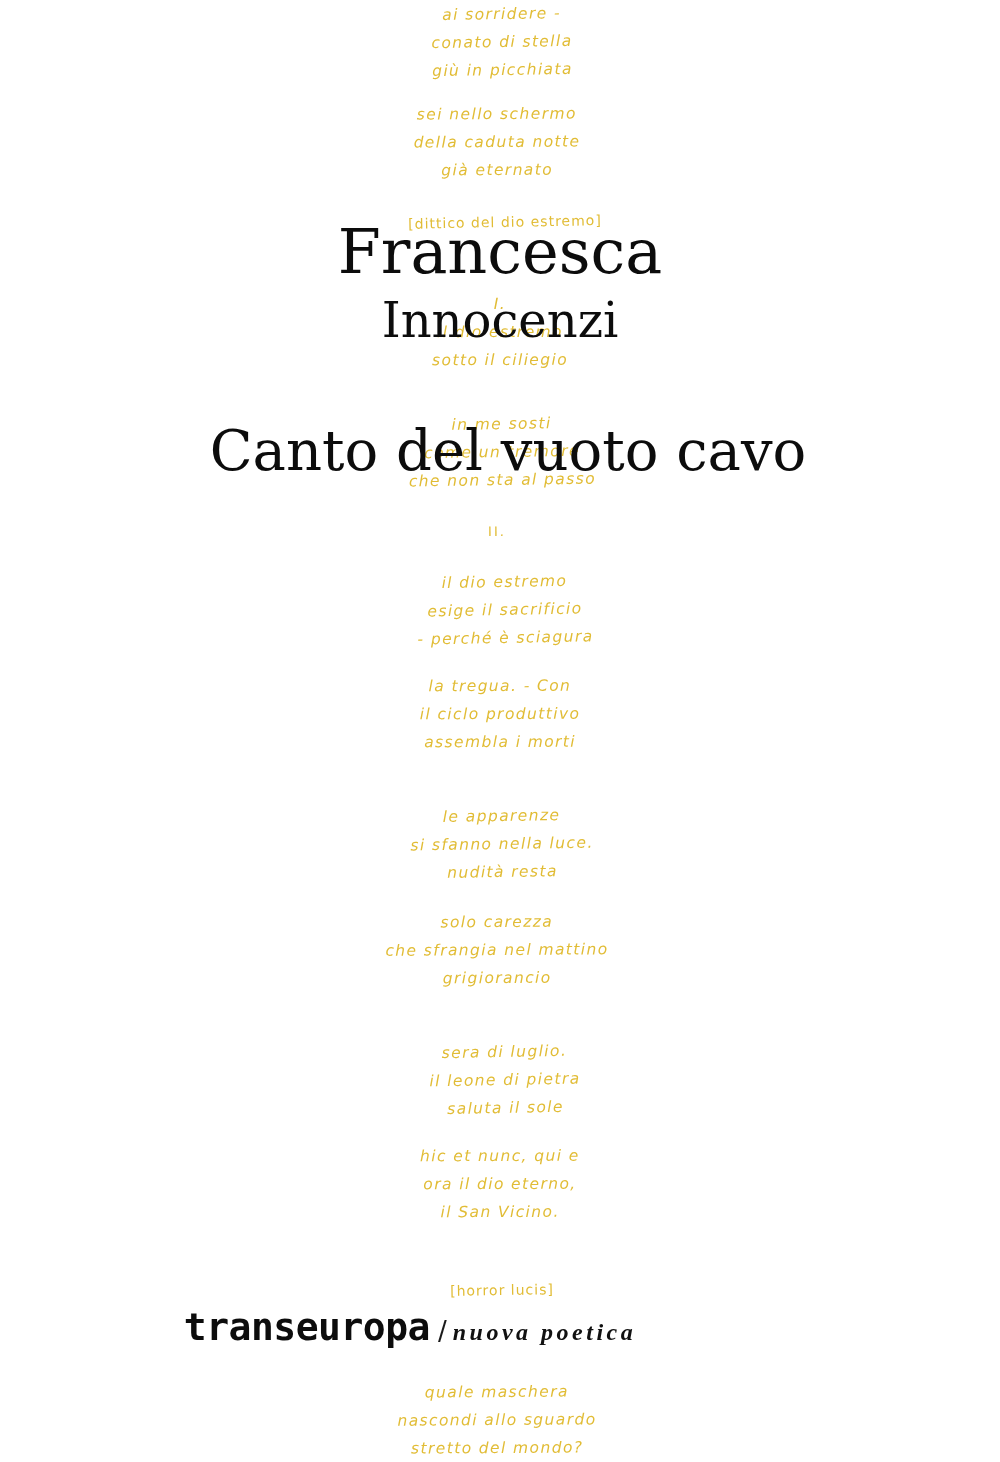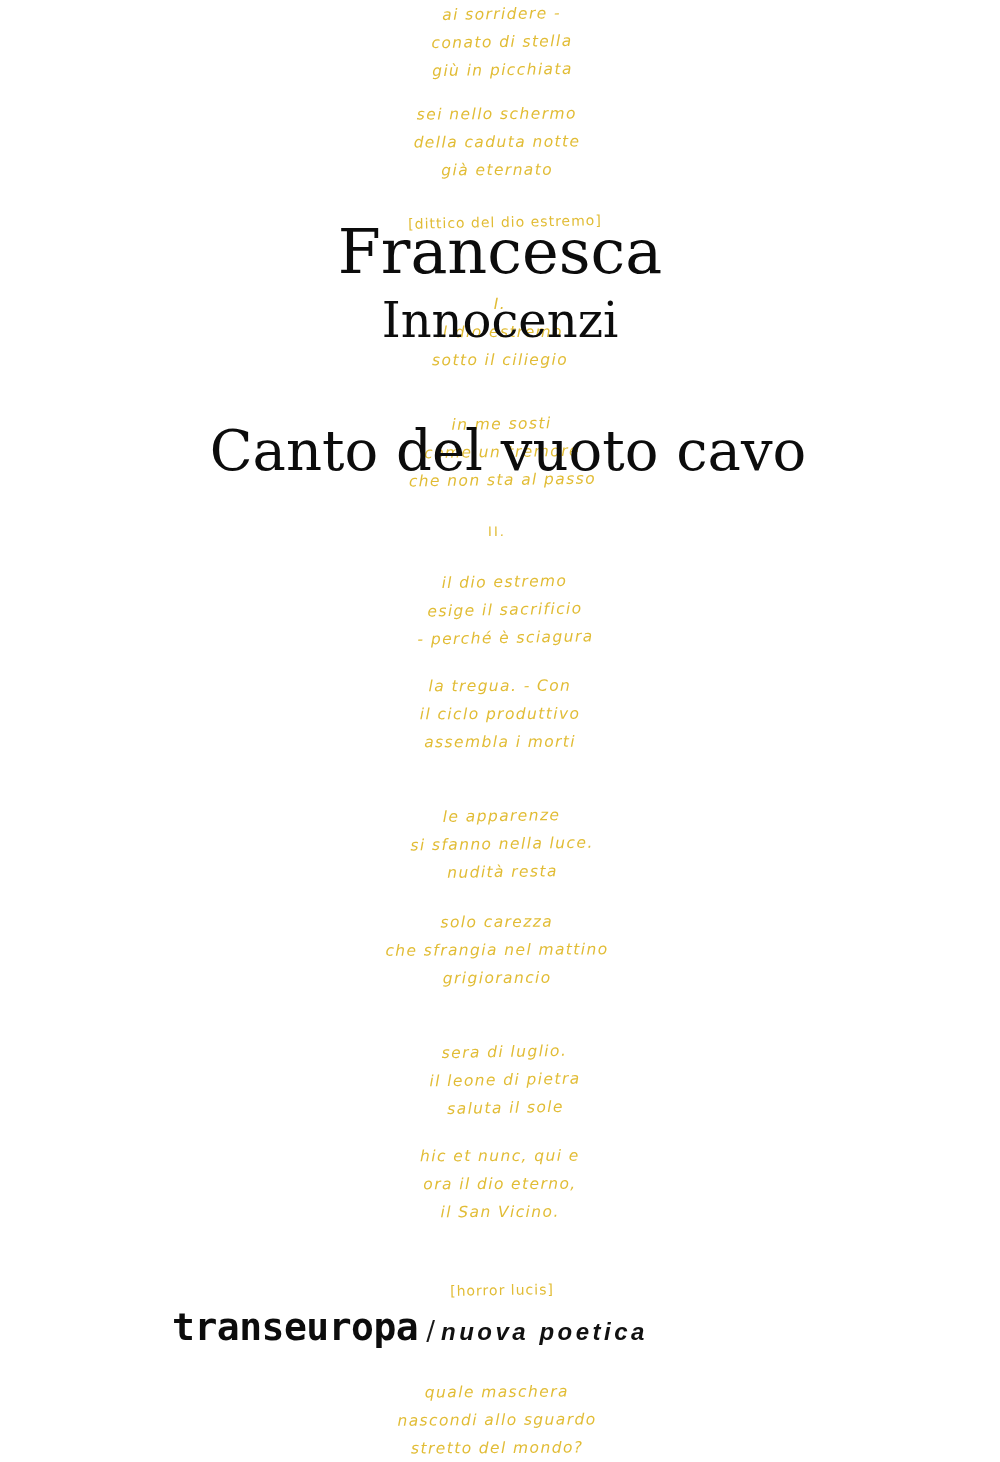--- a/index.html
+++ b/index.html
@@ -114,21 +114,21 @@
     color: #0c0c0c;
     letter-spacing: -0.5px;
   }
   #publisher-sep {
     font-family: "DejaVu Sans", sans-serif;
     font-size: 26px;
     color: #1a1a1a;
     margin-left: 2px;
   }
   #imprint-name {
-    font-family: Liberation Sans, sans-serif;
+    font-family: Liberation Serif, serif;
     font-style: italic;
     font-weight: 700;
     font-size: 24px;
     letter-spacing: 3.5px;
     color: #111;
   }
 </style>
 </head>
 <body>
 

